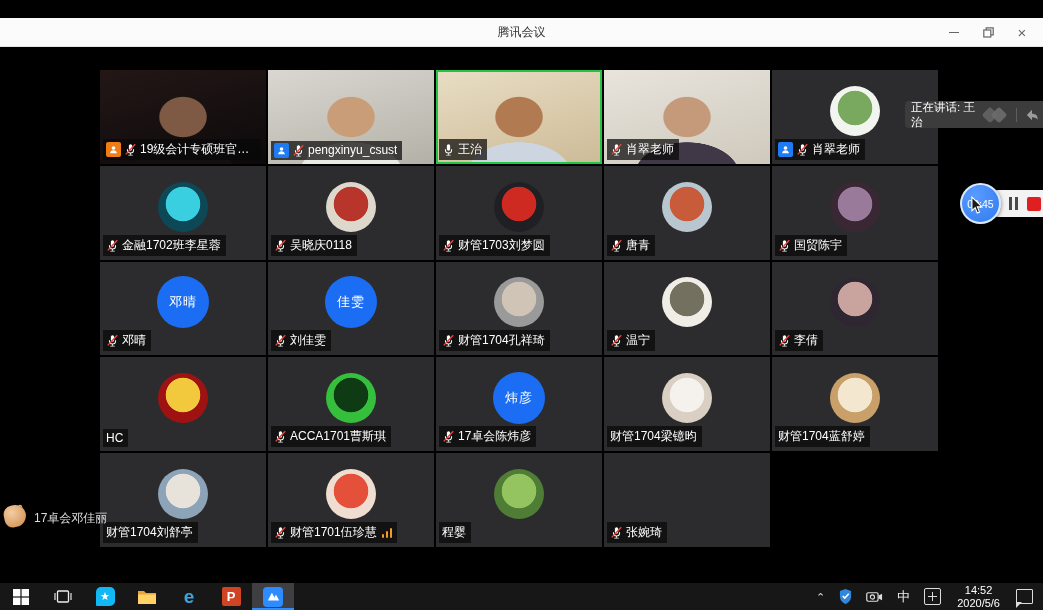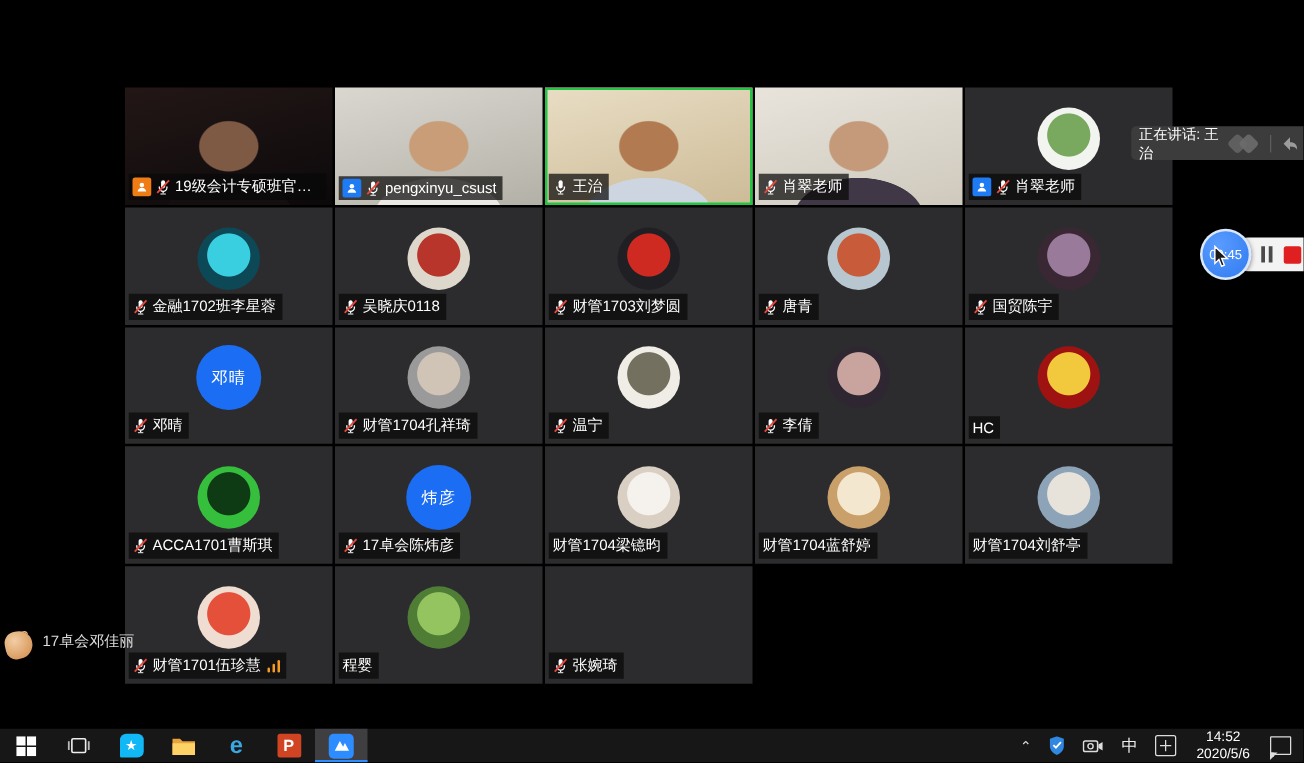--- a/index.html
+++ b/index.html
@@ -58,21 +58,21 @@
   .pause-btn { display:flex; gap:3px; margin-left:24px; cursor:default; }
   .pause-btn i { display:block; width:3px; height:13px; background:#4a4a4a; }
   .stop-btn { width:14px; height:14px; background:#e02020; border-radius:2px; margin-left:9px; cursor:default; }
   .record-time { position:absolute; left:960px; top:136px; width:41px; height:41px; border-radius:50%;
     background:radial-gradient(circle at 35% 30%, #5a9bff, #2f7bf0);
     border:2px solid rgba(235,243,255,.9); color:#fff; font-size:10.5px;
     display:flex; align-items:center; justify-content:center; box-shadow:0 1px 4px rgba(0,0,0,.5); cursor:default; }
   .cursor { position:absolute; left:970px; top:149px; pointer-events:none; }
 
   
-  .applause-toast { position:absolute; left:4px; top:458px; display:flex; align-items:flex-start; gap:8px; }
+  .applause-toast { position:absolute; left:4px; top:458px; display:flex; align-items:flex-end; gap:8px; }
   .clap-icon { width:22px; height:22px; border-radius:46% 54% 58% 42%;
     background:radial-gradient(circle at 38% 32%, #f3cda4, #d89a5e 75%, #b97b42);
     transform:rotate(-12deg);
     box-shadow:6px -7px 0 -8px #e8b57e, -5px 6px 0 -9px #e8b57e; }
   .applause-text { color:#ddd; font-size:12px; }
 
   
   .taskbar { position:absolute; left:0; top:583px; width:1043px; height:27px; background:#171718;
     display:flex; align-items:stretch; }
   .tb-left { display:flex; align-items:stretch; }
@@ -101,20 +101,37 @@
     position:relative; }
   .action-center:before { content:""; position:absolute; left:-1px; bottom:-5px;
     border:3px solid transparent; border-top-color:#ddd; border-left-color:#ddd; }
 </style>
 </head>
 <body>
 
 <div id="app">
   <div class="top-strip"></div>
 
+  <div class="titlebar">
+    <span class="title">腾讯会议</span>
+    <div class="win-controls">
+      <span class="win-btn">
+          <span class="min-glyph"></span>
+        </span>
+      <span class="win-btn">
+        <svg width="11" height="11" viewBox="0 0 11 11">
+          <rect x="0.8" y="3" width="7" height="7" fill="none" stroke="#666" stroke-width="1.2"></rect>
+          <path d="M3.2 3V0.8h7v7H8" fill="none" stroke="#666" stroke-width="1.2"></path>
+        </svg>
+      </span>
+      <span class="win-btn">
+          <span class="close-glyph">×</span>
+        </span>
+    </div>
+  </div>
 
   <div class="stage">
     <div class="grid" id="grid">
         <div class="tile" style="background: radial-gradient(52% 58% at 50% 112%, rgb(20, 16, 15) 0px, rgb(20, 16, 15) 60%, rgba(0, 0, 0, 0) 61%), radial-gradient(24% 36%, rgb(126, 90, 69) 0px, rgb(126, 90, 69) 58%, rgba(0, 0, 0, 0) 61%), linear-gradient(165deg, rgb(35, 23, 22), rgb(12, 9, 11));">
           <div class="nameplate">
             <span class="badge" style="background:#f07c16">
    <svg width="9" height="9" viewBox="0 0 12 12" fill="#fff">
                 <circle cx="6" cy="4" r="2.4"></circle>
                 <path d="M1.4 11c.4-2.6 2.3-4 4.6-4s4.2 1.4 4.6 4z"></path>
               </svg>
@@ -303,20 +320,37 @@
                 <g fill="#fff">
      <rect x="6" y="1.5" width="4" height="8" rx="2"></rect>
      <path d="M3.6 7.6v1a4.4 4.4 0 0 0 8.8 0v-1h-1.3v1a3.1 3.1 0 0 1-6.2 0v-1z"></path>
      <rect x="7.4" y="12.6" width="1.2" height="1.8"></rect>
                   <rect x="5.2" y="14.4" width="5.6" height="1.1" rx=".5"></rect>
                 </g>
      <line x1="2.2" y1="14" x2="13.8" y2="1.6" stroke="#e8473d" stroke-width="1.8"></line>
    </svg>
             </span>
             <span class="pname">邓晴</span>
+          </div>
+        </div>
+        <div class="tile">
+          <div class="avatar initials" style="background: rgb(27, 110, 243);">佳雯</div>
+          <div class="nameplate">
+            <span class="mic">
+   <svg width="13" height="13" viewBox="0 0 16 16">
+                <g fill="#fff">
+     <rect x="6" y="1.5" width="4" height="8" rx="2"></rect>
+     <path d="M3.6 7.6v1a4.4 4.4 0 0 0 8.8 0v-1h-1.3v1a3.1 3.1 0 0 1-6.2 0v-1z"></path>
+     <rect x="7.4" y="12.6" width="1.2" height="1.8"></rect>
+                  <rect x="5.2" y="14.4" width="5.6" height="1.1" rx=".5"></rect>
+                </g>
+     <line x1="2.2" y1="14" x2="13.8" y2="1.6" stroke="#e8473d" stroke-width="1.8"></line>
+   </svg>
+            </span>
+            <span class="pname">刘佳雯</span>
           </div>
         </div>
         <div class="tile">
           <div class="avatar photo" style="background: radial-gradient(circle at 50% 44%, rgb(208, 196, 182) 0px, rgb(208, 196, 182) 45%, rgb(154, 154, 154) 47%, rgb(154, 154, 154) 100%);"></div>
           <div class="nameplate">
             <span class="mic">
    <svg width="13" height="13" viewBox="0 0 16 16">
                 <g fill="#fff">
      <rect x="6" y="1.5" width="4" height="8" rx="2"></rect>
      <path d="M3.6 7.6v1a4.4 4.4 0 0 0 8.8 0v-1h-1.3v1a3.1 3.1 0 0 1-6.2 0v-1z"></path>

